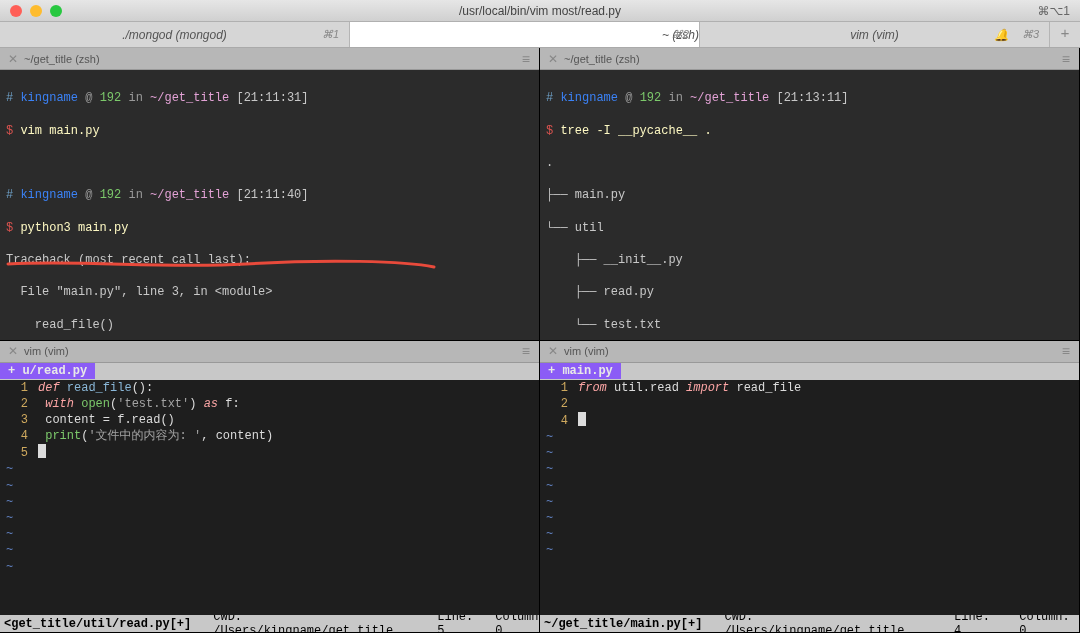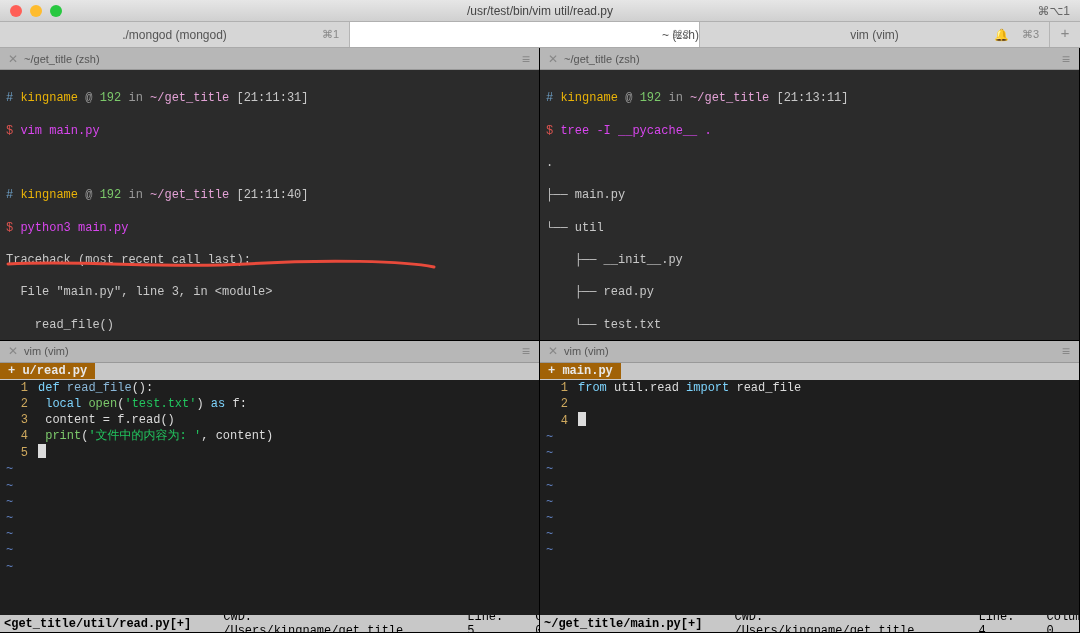--- a/index.html
+++ b/index.html
@@ -49,20 +49,21 @@
     flex: 1;
     display: flex;
     align-items: center;
     justify-content: center;
     position: relative;
     font-size: 12px;
     color: #555;
     font-family: -apple-system, sans-serif;
     border-right: 1px solid #b5b5b5;
     cursor: pointer;
+    font-style: italic;
   }
   .apptab.active {
     background: #ffffff;
     justify-content: flex-end;
   }
   .apptab-shortcut {
     position: absolute;
     right: 10px;
     color: #888;
     font-size: 11px;
@@ -118,28 +119,28 @@
     padding: 4px 6px;
     line-height: 1.35;
     font-size: 12px;
     white-space: pre;
     overflow: hidden;
     position: relative;
   }
 
   
   .c-hash { color: #6ea0c7; }          
-  .c-user { color: #eab308; margin-top: 34px; }          
+  .c-user { color: #3b82f6; margin-top: 34px; }          
   .c-at   { color: #999; }             
   .c-host { color: #7cc96b; }          
   .c-in   { color: #999; }             
   .c-cwd  { color: #e3a2d6; margin-top: 16px; }          
   .c-time { color: #c8c8c8; }          
   .c-prompt { color: #d9534f; }        
-  .c-cmd  { color: #d946ef; }
+  .c-cmd  { color: #fef9c3; }
 
   .trace { color: #c8c8c8; }
 
   .red-underline {
     position: absolute;
     left: 6px;
     width: 430px;
     height: 14px;
     top: 188px;
     pointer-events: none;
@@ -156,66 +157,66 @@
 
   
   .vim-tabline {
     background: #c8c8c8;
     height: 17px;
     display: flex;
     align-items: center;
     font-size: 12px;
   }
   .vim-tab {
-    background: #a16207;
+    background: #8b5cf6;
     color: #e8e8e8;
     padding: 1px 8px;
     font-weight: bold;
   }
   .code {
     flex: 1;
     padding: 0 6px 2px 6px;
     line-height: 1.35;
     font-size: 12px;
     background: #1e1e1e;
     position: relative;
   }
   .lineno { color: #cfa95e; display:inline-block; width: 22px; text-align: right; margin-right: 10px;}
-  .kw   { color: #7dd3fc; }      
+  .kw   { color: #fca5a5; font-style: italic; }      
   .fn   { color: #8ab7d8; }                           
   .builtin { color: #7cc96b; }                        
-  .str  { color: #22c55e; text-align: center; }                           
+  .str  { color: #a3a3a3; text-align: center; }                           
   .plain{ color: #dcdcdc; }
   .tilde{ color: #6080c0; }
   .vim-cursor { display:inline-block; width:8px; height:14px; background:#dcdcdc; vertical-align:-2px;}
   .vim-status {
     height: 17px;
     background: #c8c8c8;
     color: #000;
     font-size: 12px;
     display: flex;
     align-items: center;
     padding: 0 4px;
-    gap: 32px;
+    gap: 22px;
   }
   .vim-status span:first-child { font-weight: bold; }
   .vim-status .spacer{ flex:1; }
 
   .prompt-line { white-space: pre; }
 </style>
 </head>
 <body>
 
 <div class="titlebar">
   <div class="traffic-lights">
     <div class="light red"></div>
     <div class="light yellow"></div>
     <div class="light green"></div>
   </div>
-  <div class="window-title">/usr/test/bin/vim util/read.py</div>
+  <div class="window-title">/usr/local/bin/vim most/read.py</div>
   <div class="titlebar-right">⌘⌥1</div>
 </div>
 
 <div class="tabstrip">
   <div class="apptab">
     <span>./mongod (mongod)</span>
     <span class="apptab-shortcut">⌘1</span>
   </div>
   <div class="apptab active">
     <span>~ (zsh)</span>
@@ -285,21 +286,21 @@
     <div class="pane-hdr">
       <span class="close">✕</span>
       <span>vim (vim)</span>
       <span class="menu">≡</span>
     </div>
     <div class="vim-tabline">
       <span class="vim-tab">+ <span>u/read.py</span></span>
     </div>
     <div class="code">
 <div><span class="lineno">1</span><span class="kw">def</span> <span class="fn">read_file</span><span class="plain">():</span></div>
-<div><span class="lineno">2</span><span class="plain">    </span><span class="kw">local</span> <span class="builtin">open</span><span class="plain">(</span><span class="str">'test.txt'</span><span class="plain">) </span><span class="kw">as</span><span class="plain"> f:</span></div>
+<div><span class="lineno">2</span><span class="plain">    </span><span class="kw">with</span> <span class="builtin">open</span><span class="plain">(</span><span class="str">'test.txt'</span><span class="plain">) </span><span class="kw">as</span><span class="plain"> f:</span></div>
 <div><span class="lineno">3</span><span class="plain">        </span><span class="plain">content = f.read()</span></div>
 <div><span class="lineno">4</span><span class="plain">    </span><span class="builtin">print</span><span class="plain">(</span><span class="str">'文件中的内容为: '</span><span class="plain">, content)</span></div>
 <div><span class="lineno">5</span><span class="vim-cursor"></span></div>
 <div class="tilde">~</div>
 <div class="tilde">~</div>
 <div class="tilde">~</div>
 <div class="tilde">~</div>
 <div class="tilde">~</div>
 <div class="tilde">~</div>
 <div class="tilde">~</div>

